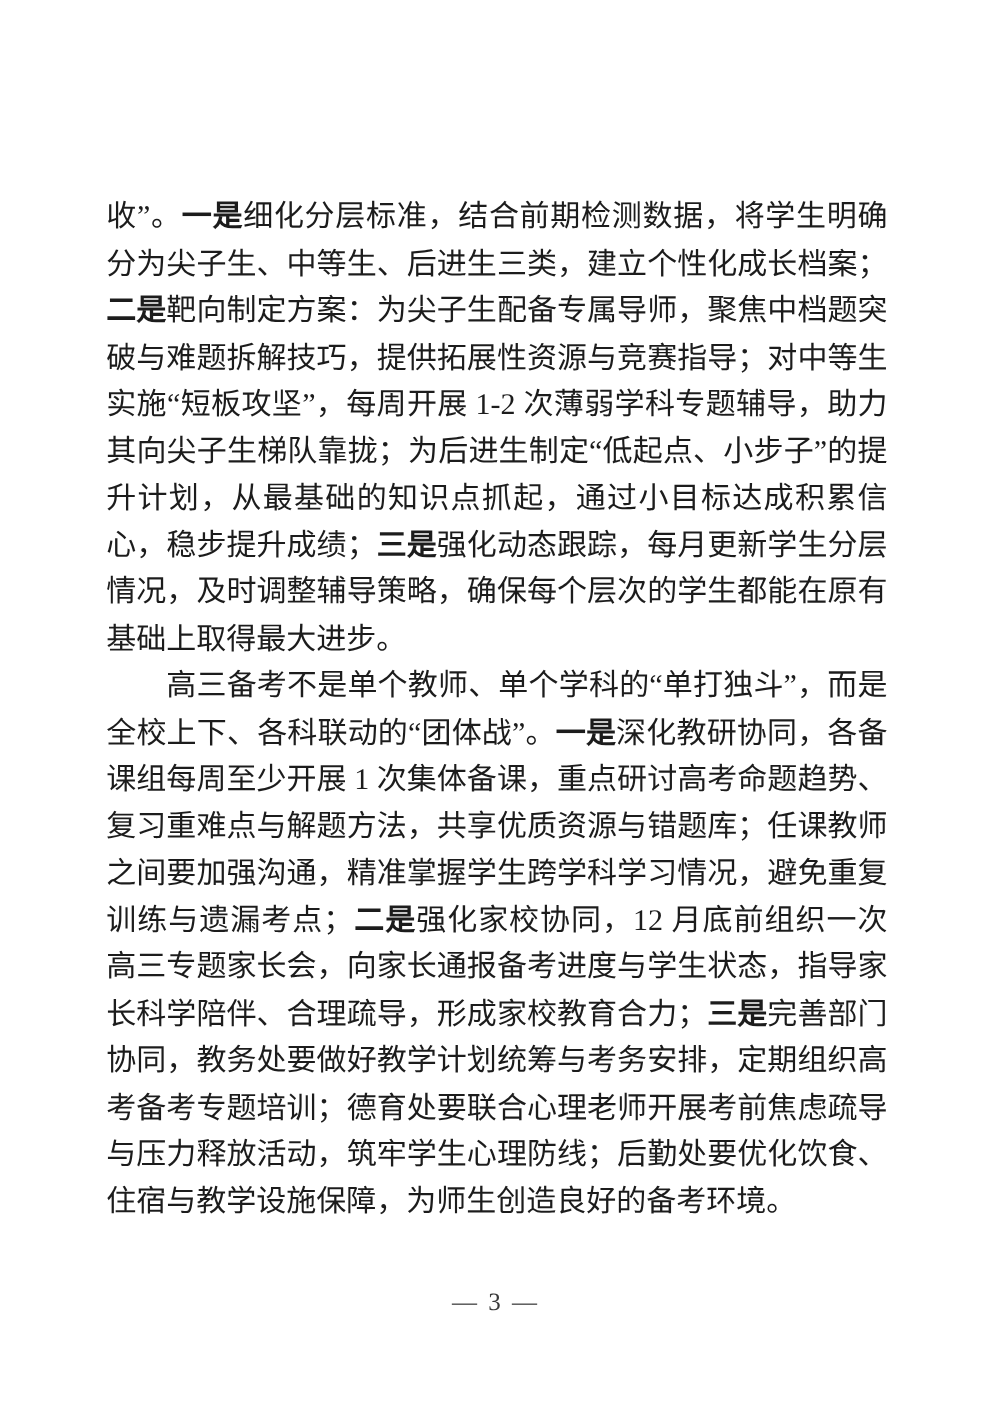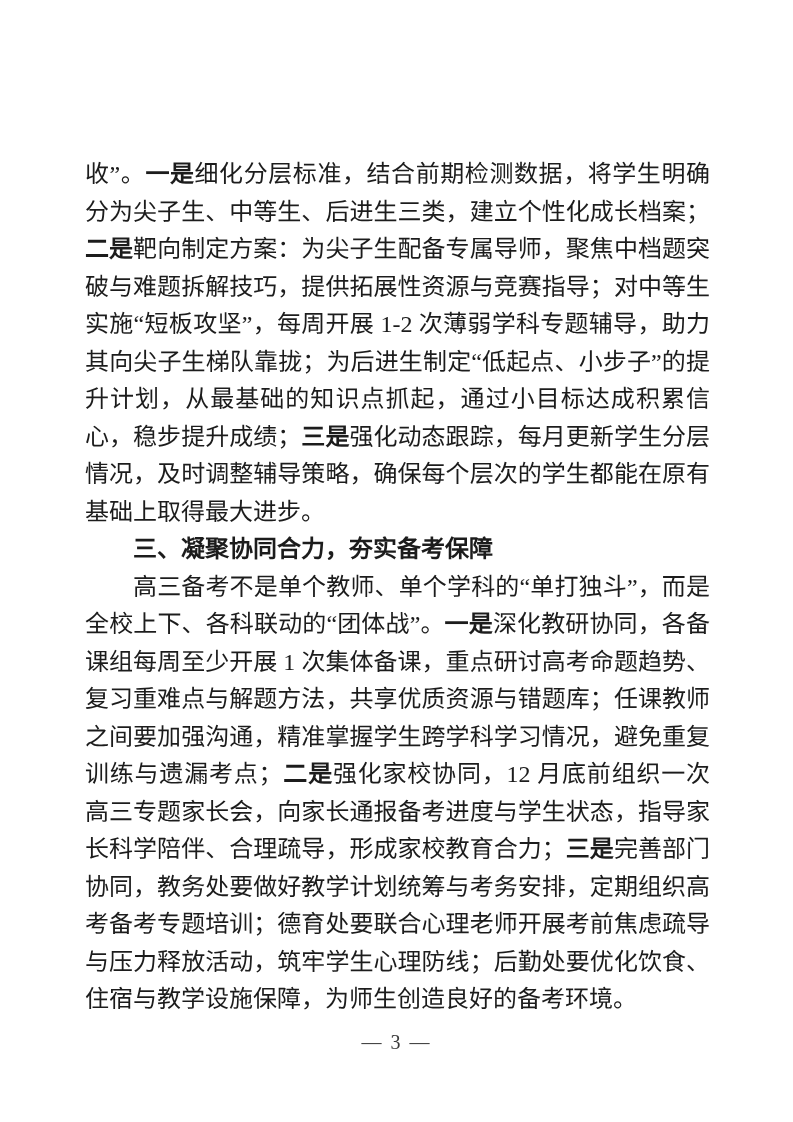--- a/index.html
+++ b/index.html
@@ -50,19 +50,18 @@
     color: #3a3a3a;
     letter-spacing: 2px;
   }
 </style>
 </head>
 <body>
 
 <div class="page">
   <div class="content">
       <p class="paragraph"><span class="seg">收”。</span><span class="seg b">一是</span><span class="seg">细化分层标准，结合前期检测数据，将学生明确分为尖子生、中等生、后进生三类，建立个性化成长档案；</span><span class="seg b">二是</span><span class="seg">靶向制定方案：为尖子生配备专属导师，聚焦中档题突破与难题拆解技巧，提供拓展性资源与竞赛指导；对中等生实施“短板攻坚”，每周开展 1-2 次薄弱学科专题辅导，助力其向尖子生梯队靠拢；为后进生制定“低起点、小步子”的提升计划，从最基础的知识点抓起，通过小目标达成积累信心，稳步提升成绩；</span><span class="seg b">三是</span><span class="seg">强化动态跟踪，每月更新学生分层情况，及时调整辅导策略，确保每个层次的学生都能在原有基础上取得最大进步。</span></p>
-      <h2 class="heading indent"><span class="seg b">三、凝聚协同合力，夯实备考保障</span></h2>
       <p class="paragraph indent"><span class="seg">高三备考不是单个教师、单个学科的“单打独斗”，而是全校上下、各科联动的“团体战”。</span><span class="seg b">一是</span><span class="seg">深化教研协同，各备课组每周至少开展 1 次集体备课，重点研讨高考命题趋势、复习重难点与解题方法，共享优质资源与错题库；任课教师之间要加强沟通，精准掌握学生跨学科学习情况，避免重复训练与遗漏考点；</span><span class="seg b">二是</span><span class="seg">强化家校协同，12 月底前组织一次高三专题家长会，向家长通报备考进度与学生状态，指导家长科学陪伴、合理疏导，形成家校教育合力；</span><span class="seg b">三是</span><span class="seg">完善部门协同，教务处要做好教学计划统筹与考务安排，定期组织高考备考专题培训；德育处要联合心理老师开展考前焦虑疏导与压力释放活动，筑牢学生心理防线；后勤处要优化饮食、住宿与教学设施保障，为师生创造良好的备考环境。</span></p>
     </div>
   <div class="footer">
     <span>— 3 —</span>
   </div>
 </div>
 
 </body></html>

